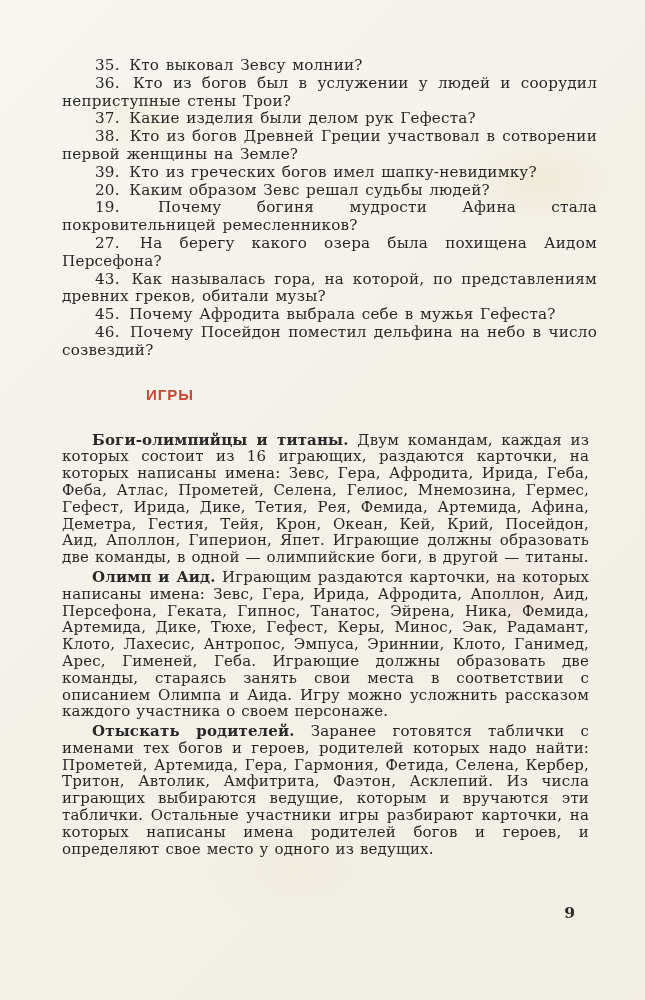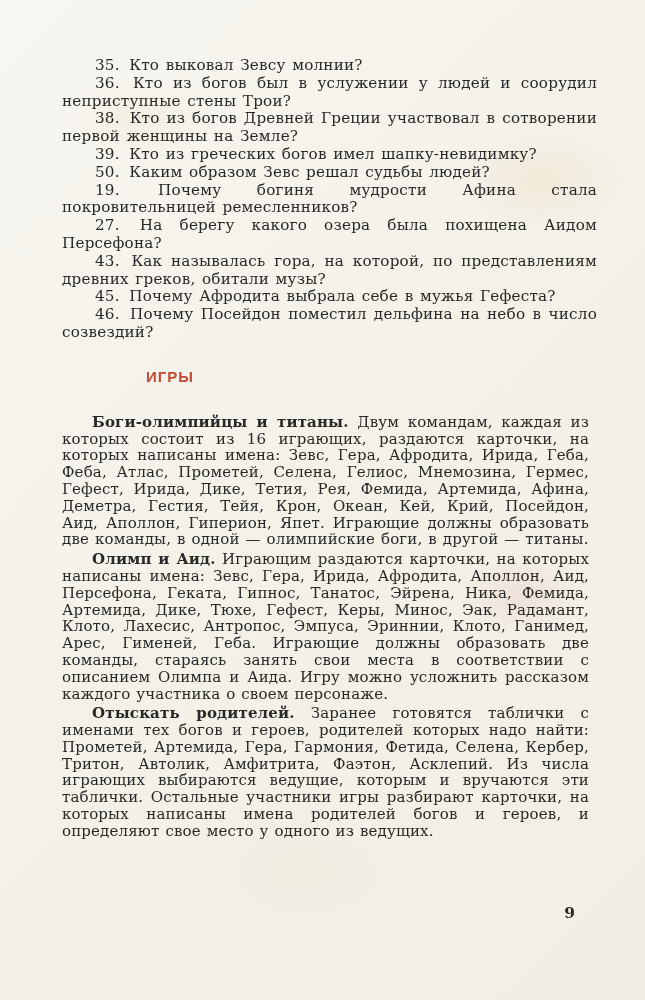--- a/index.html
+++ b/index.html
@@ -68,23 +68,24 @@
     font-family: "DejaVu Serif", "Liberation Serif", serif;
   }
 </style>
 </head>
 <body>
 
 <div class="page">
   <section class="questions" id="questions-list">
       <p class="q"><span class="qnum">35.</span> Кто выковал Зевсу молнии?</p>
       <p class="q"><span class="qnum">36.</span> Кто из богов был в услужении у людей и соорудил неприступные стены Трои?</p>
+      <p class="q"><span class="qnum">37.</span> Какие изделия были делом рук Гефеста?</p>
       <p class="q"><span class="qnum">38.</span> Кто из богов Древней Греции участвовал в сотворении первой женщины на Земле?</p>
       <p class="q"><span class="qnum">39.</span> Кто из греческих богов имел шапку-невидимку?</p>
-      <p class="q"><span class="qnum">50.</span> Каким образом Зевс решал судьбы людей?</p>
+      <p class="q"><span class="qnum">20.</span> Каким образом Зевс решал судьбы людей?</p>
       <p class="q"><span class="qnum">19.</span> Почему богиня мудрости Афина стала покровительницей ремесленников?</p>
       <p class="q"><span class="qnum">27.</span> На берегу какого озера была похищена Аидом Персефона?</p>
       <p class="q"><span class="qnum">43.</span> Как называлась гора, на которой, по представлениям древних греков, обитали музы?</p>
       <p class="q"><span class="qnum">45.</span> Почему Афродита выбрала себе в мужья Гефеста?</p>
       <p class="q"><span class="qnum">46.</span> Почему Посейдон поместил дельфина на небо в число созвездий?</p>
     </section>
 
   <h2 class="section-header">ИГРЫ</h2>
 
   <section class="paragraphs" id="paragraphs-list">

